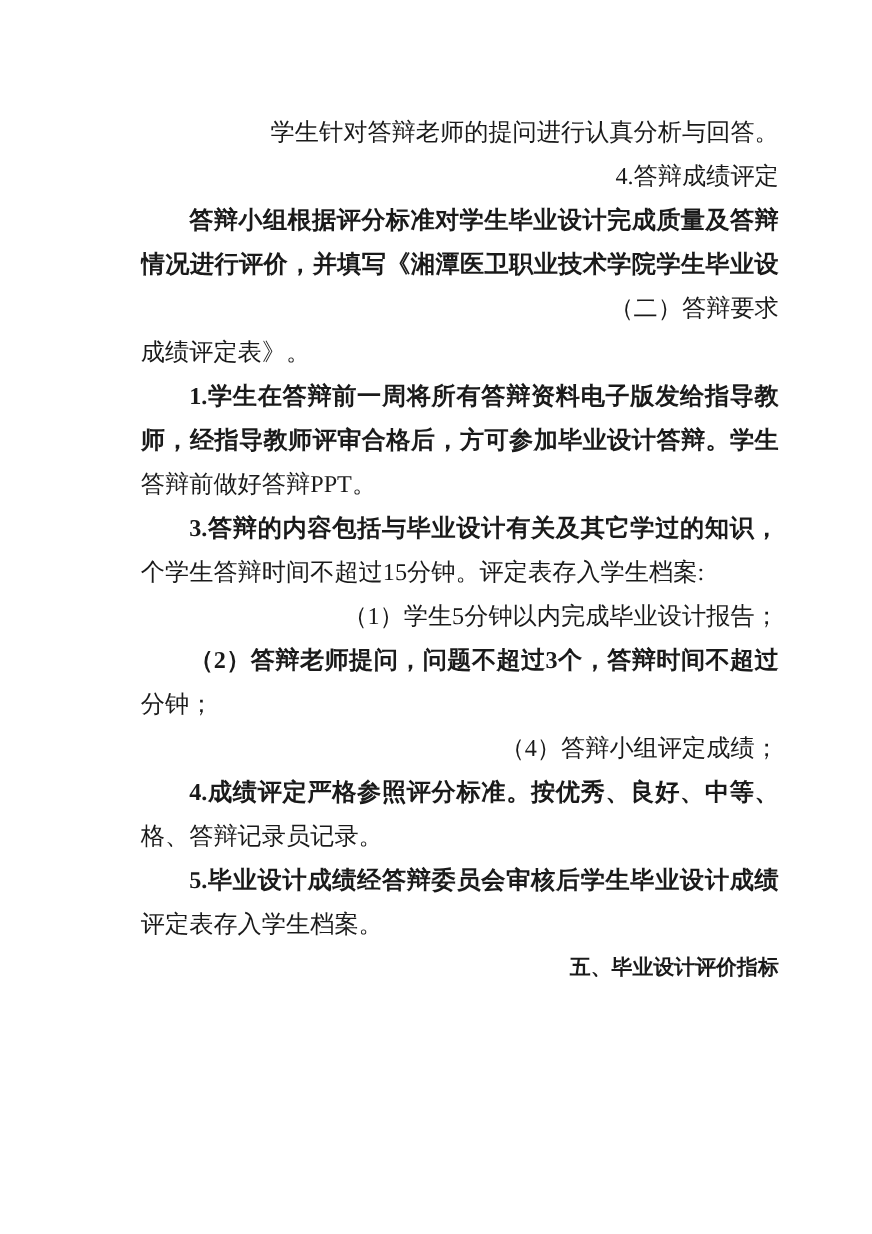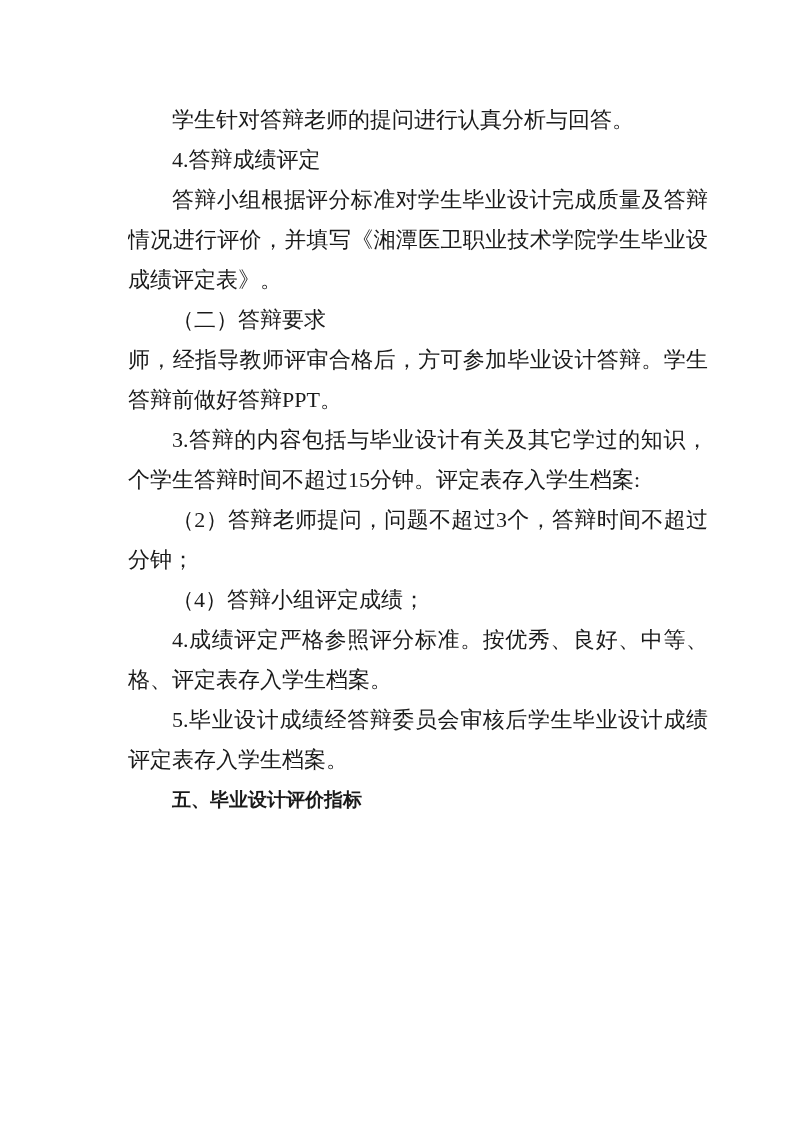--- a/index.html
+++ b/index.html
@@ -24,51 +24,55 @@
   }
   .line {
     height: 40px;
     line-height: 40px;
     font-size: 22px;
     white-space: nowrap;
     letter-spacing: 0px;
   }
   .line.indent {
     padding-left: 44px;
+    text-align: right;
   }
   
   .line.fill {
     white-space: normal;
     text-align: justify;
     text-align-last: justify;
     overflow: hidden;
+    font-weight: bold;
   }
   .line.heading {
     font-family: "Liberation Sans", "DejaVu Sans", sans-serif;
     font-weight: bold;
     font-size: 19px;
   }
 </style>
 </head>
 <body>
 
 <div class="page">
   <div class="textblock">
       <div class="line indent">学生针对答辩老师的提问进行认真分析与回答。</div>
       <div class="line indent">4.答辩成绩评定</div>
       <div class="line indent fill">答辩小组根据评分标准对学生毕业设计完成质量及答辩</div>
       <div class="line fill">情况进行评价，并填写《湘潭医卫职业技术学院学生毕业设计</div>
+      <div class="line indent">（二）答辩要求</div>
       <div class="line">成绩评定表》。</div>
-      <div class="line indent">（二）答辩要求</div>
+      <div class="line indent fill">1.学生在答辩前一周将所有答辩资料电子版发给指导教</div>
       <div class="line fill">师，经指导教师评审合格后，方可参加毕业设计答辩。学生在</div>
       <div class="line">答辩前做好答辩PPT。</div>
       <div class="line indent fill">3.答辩的内容包括与毕业设计有关及其它学过的知识，每</div>
       <div class="line">个学生答辩时间不超过15分钟。评定表存入学生档案:</div>
+      <div class="line indent">（1）学生5分钟以内完成毕业设计报告；</div>
       <div class="line indent fill">（2）答辩老师提问，问题不超过3个，答辩时间不超过10</div>
       <div class="line">分钟；</div>
       <div class="line indent">（4）答辩小组评定成绩；</div>
       <div class="line indent fill">4.成绩评定严格参照评分标准。按优秀、良好、中等、及</div>
-      <div class="line">格、评定表存入学生档案。</div>
+      <div class="line">格、答辩记录员记录。</div>
       <div class="line indent fill">5.毕业设计成绩经答辩委员会审核后学生毕业设计成绩</div>
       <div class="line">评定表存入学生档案。</div>
       <div class="line indent heading">五、毕业设计评价指标</div>
     </div>
 </div>
 
 </body></html>

